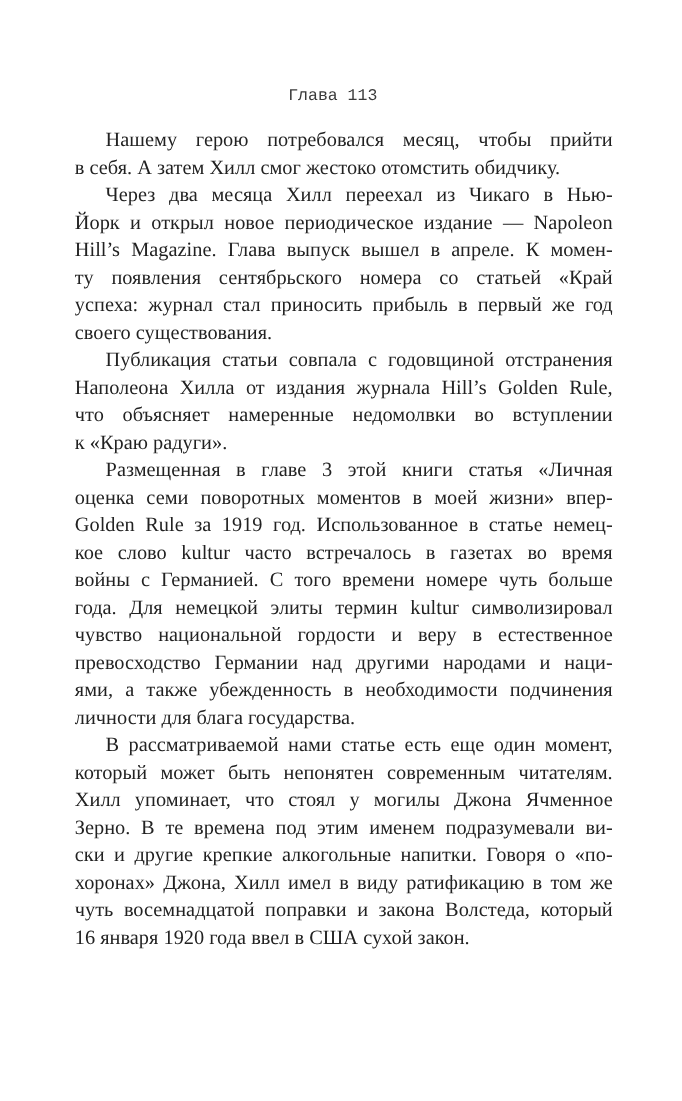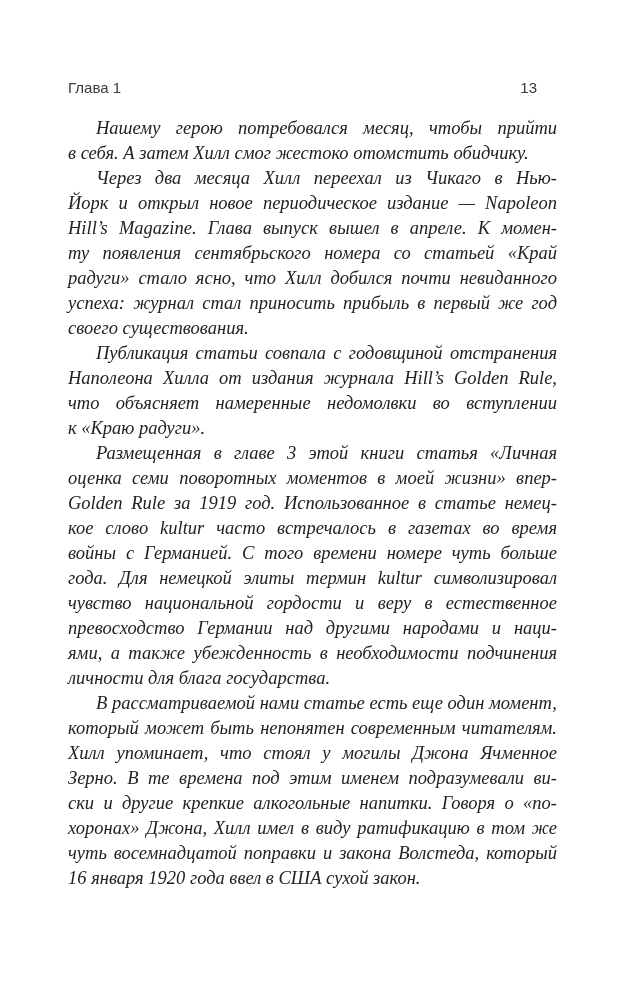--- a/index.html
+++ b/index.html
@@ -16,35 +16,34 @@
     width: 620px;
     height: 1001px;
     background: var(--bg, #ffffff);
   }
   .running-header {
     position: absolute;
     top: 80px;
     left: 68px;
     width: 469px; 
     display: flex;
-    justify-content: space-between;
+    justify-content: center;
     align-items: baseline;
-    font-family: Liberation Sans, sans-serif;
+    font-family: Liberation Mono, monospace;
     font-size: 15px;
     line-height: 16px;
     color: var(--header-text, #3a3a3a);
   }
   .body-text {
     position: absolute;
     top: 116px;
     left: 68px;
     width: 489px;
     font-size: 18.5px;
     color: var(--body-text, #222222);
-    font-style: italic;
   }
   .paragraph { margin: 0; padding: 0; }
   .line {
     height: 25px;
     line-height: 25px;
     text-align: justify;
     text-align-last: justify;
     -moz-text-align-last: justify;
     white-space: normal;
     overflow: visible;
@@ -63,21 +62,20 @@
   <div class="body-text">
       <div class="paragraph">
         <div class="line first">Нашему герою потребовался месяц, чтобы прийти</div>
         <div class="line last">в себя. А затем Хилл смог жестоко отомстить обидчику.</div>
       </div>
       <div class="paragraph">
         <div class="line first">Через два месяца Хилл переехал из Чикаго в Нью-</div>
         <div class="line">Йорк и открыл новое периодическое издание — Napoleon</div>
         <div class="line">Hill’s Magazine. Глава выпуск вышел в апреле. К момен-</div>
         <div class="line">ту появления сентябрьского номера со статьей «Край</div>
-        <div class="line">радуги» стало ясно, что Хилл добился почти невиданного</div>
         <div class="line">успеха: журнал стал приносить прибыль в первый же год</div>
         <div class="line last">своего существования.</div>
       </div>
       <div class="paragraph">
         <div class="line first">Публикация статьи совпала с годовщиной отстранения</div>
         <div class="line">Наполеона Хилла от издания журнала Hill’s Golden Rule,</div>
         <div class="line">что объясняет намеренные недомолвки во вступлении</div>
         <div class="line last">к «Краю радуги».</div>
       </div>
       <div class="paragraph">

